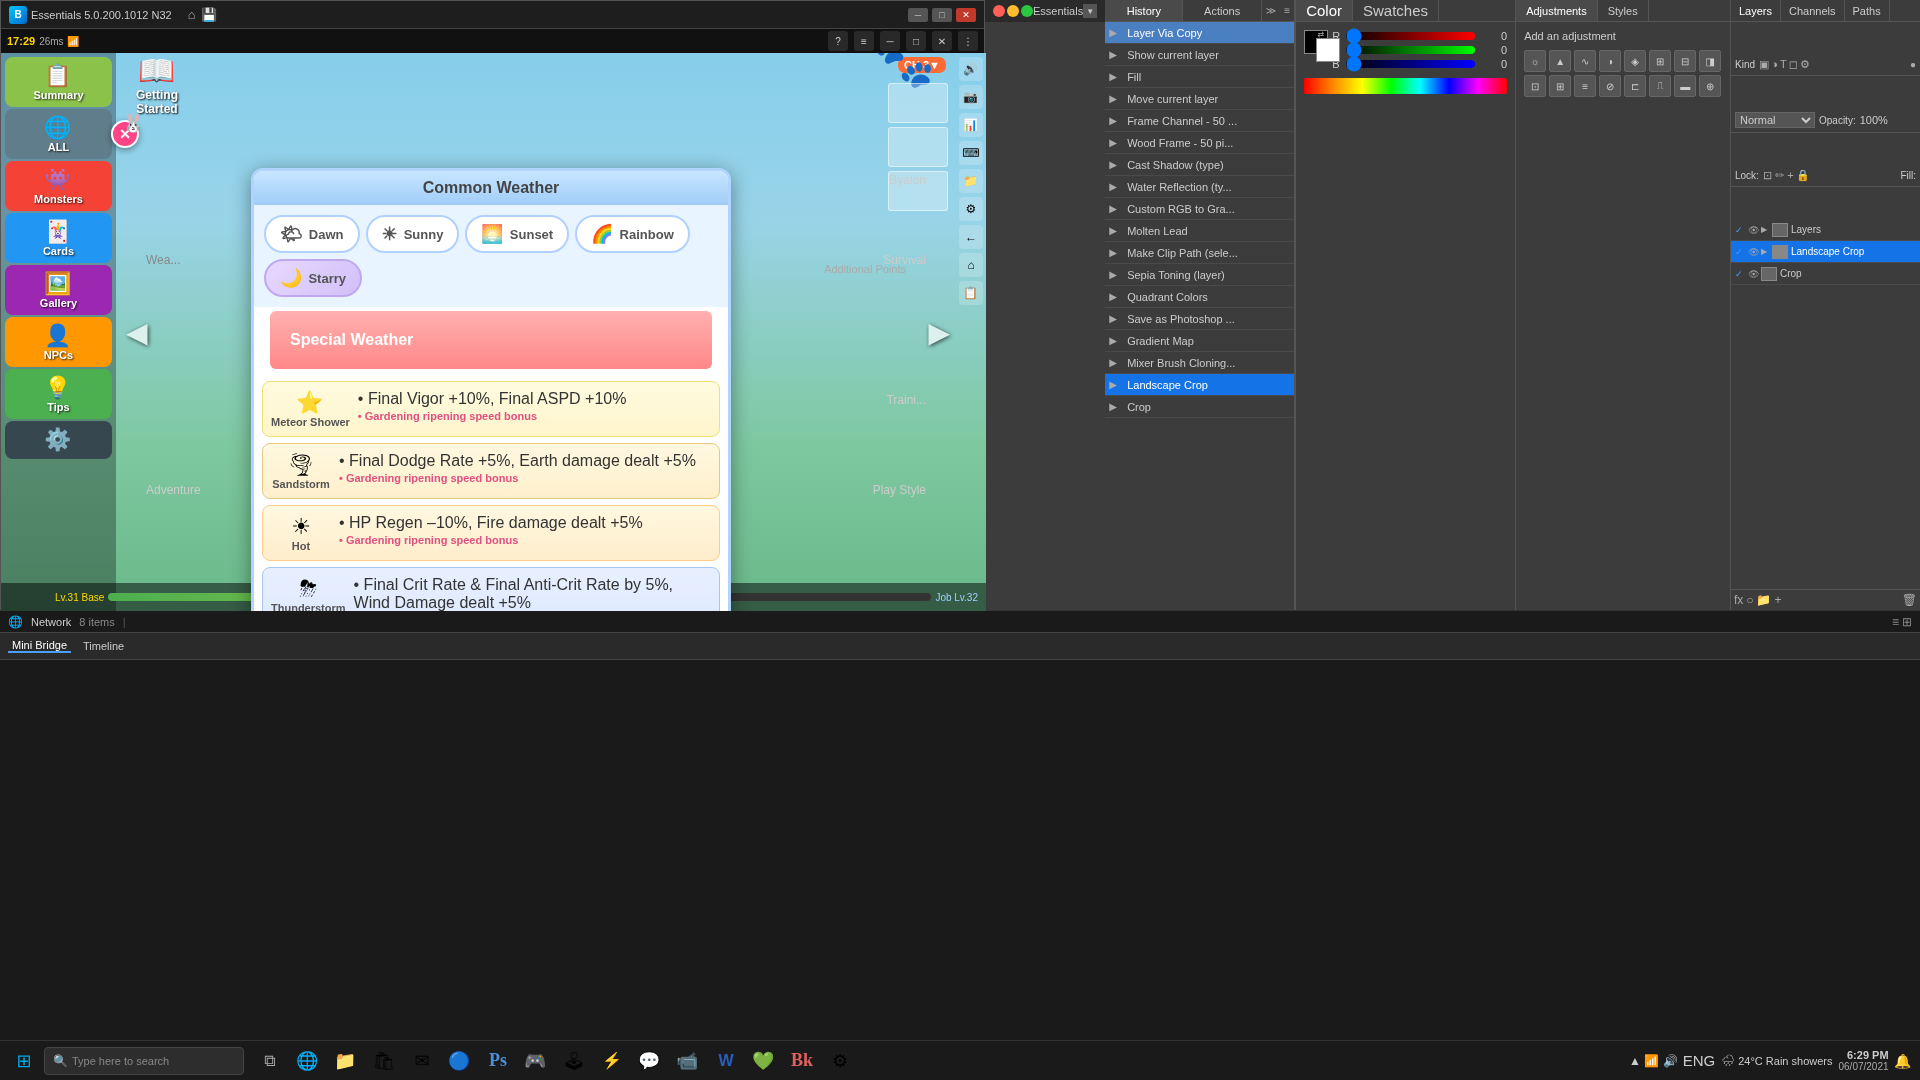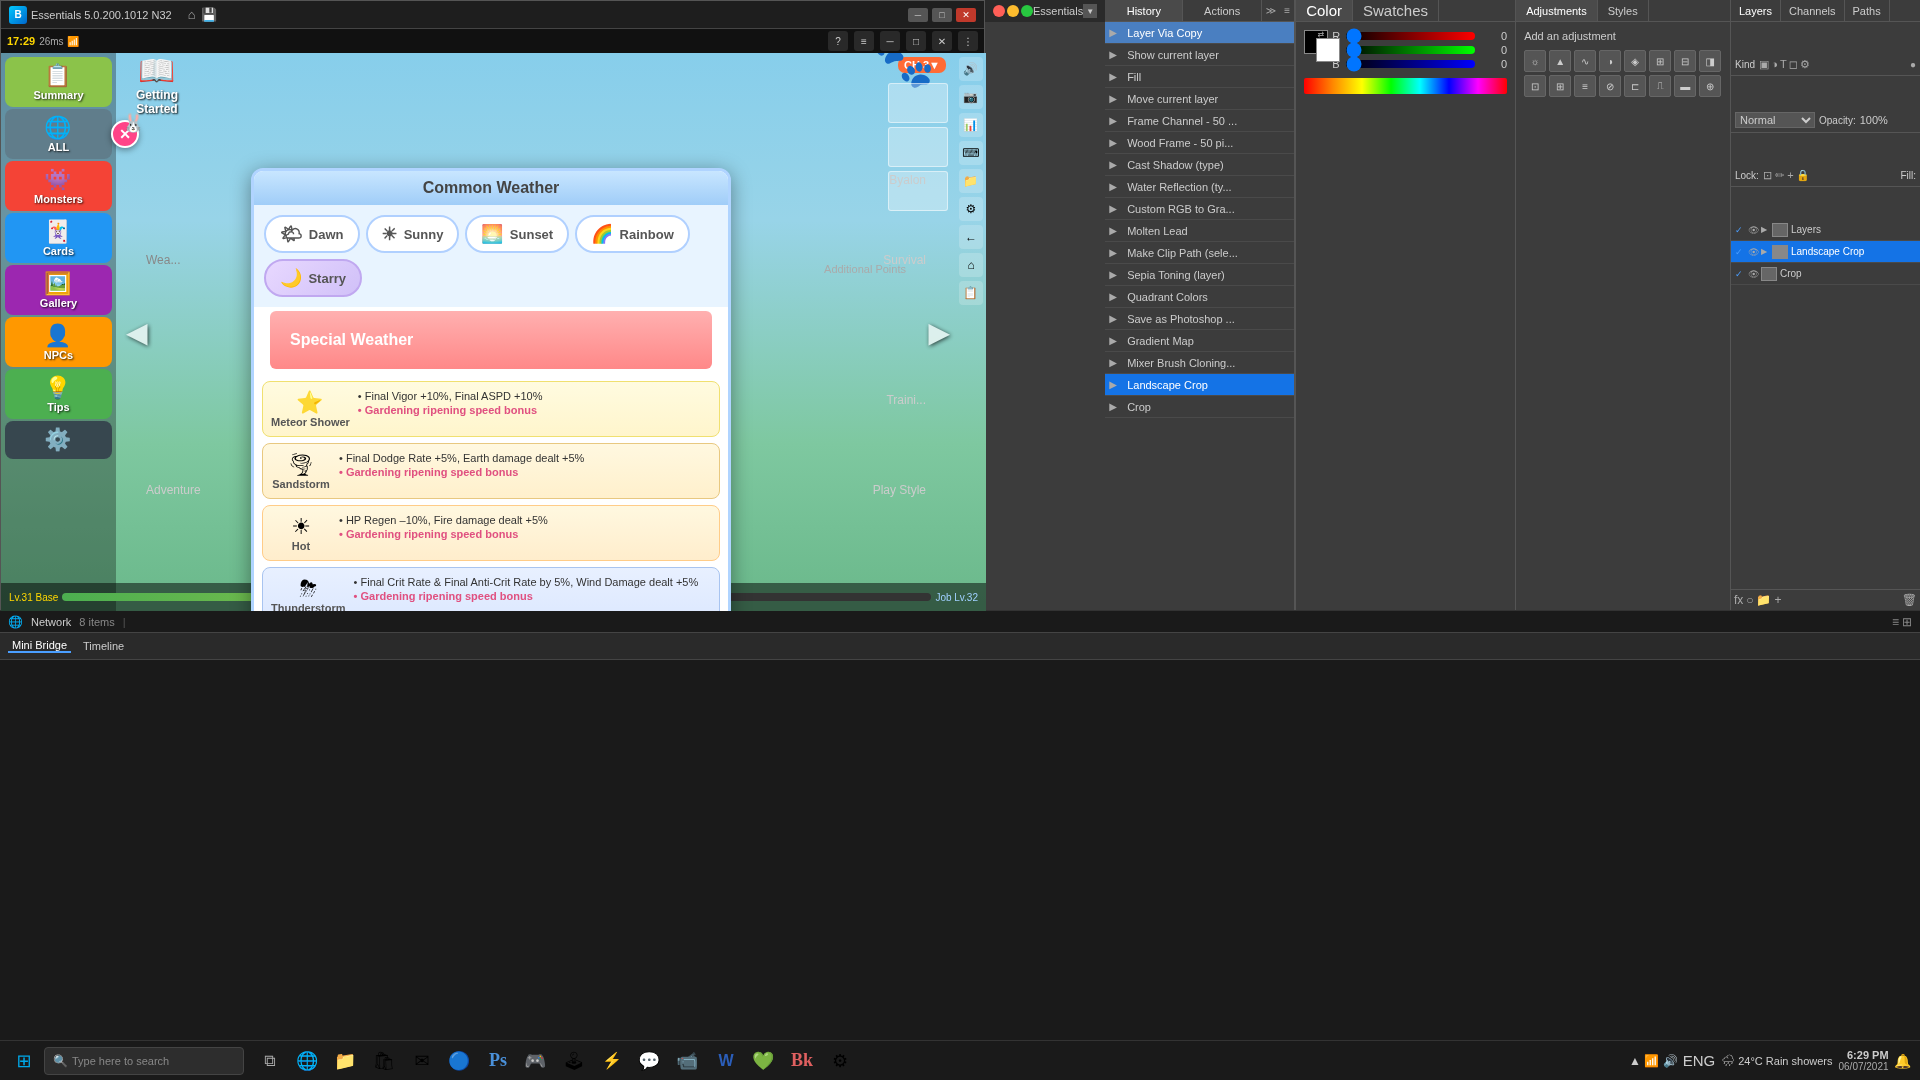--- a/index.html
+++ b/index.html
@@ -71,26 +71,26 @@
     .special-weather-item { display: flex; align-items: flex-start; gap: 8px; background: linear-gradient(180deg, #f8f0ff, #ede4ff); border: 1px solid #d0b8f0; border-radius: 8px; padding: 8px; }
     .special-weather-item.hot-item { background: linear-gradient(180deg, #fff8e0, #ffedcc); border-color: #ffcc88; }
     .special-weather-item.drizzle-item { background: linear-gradient(180deg, #e8f0ff, #d8e8ff); border-color: #a0c0f0; }
     .special-weather-item.sandstorm-item { background: linear-gradient(180deg, #fff8e0, #fff0cc); border-color: #e8c880; }
     .special-weather-item.thunder-item { background: linear-gradient(180deg, #e8f0ff, #dce8ff); border-color: #a8c4f0; }
 
     .sw-icon-wrap { min-width: 60px; display: flex; flex-direction: column; align-items: center; justify-content: center; }
     .sw-icon { font-size: 22px; }
     .sw-name { font-size: 11px; font-weight: bold; color: #555; text-align: center; }
     .sw-details { flex: 1; }
-    .sw-detail-line { font-size: 11px; color: #333; margin-bottom: 2px; }
+    .sw-detail-line { font-size: 16px; color: #333; margin-bottom: 2px; }
     .sw-bonus { font-size: 11px; color: #e05080; font-weight: bold; }
 
     
     .game-bottom { position: absolute; bottom: 0; left: 0; right: 0; height: 28px; background: rgba(0,0,0,0.5); display: flex; align-items: center; padding: 0 8px; gap: 4px; }
-    .lv-text { font-size: 10px; color: #ffd700; }
+    .lv-text { font-size: 10px; color: #ffd700; margin-left: 46px; }
     .exp-bar { flex: 1; height: 8px; background: #333; border-radius: 4px; overflow: hidden; }
     .exp-fill { height: 100%; background: linear-gradient(90deg, #4caf50, #8bc34a); width: 45%; }
     .job-lv-text { font-size: 10px; color: #a0d0ff; }
 
     
     .mascot { position: absolute; right: 50px; top: -20px; font-size: 50px; }
 
     
     .photoshop-panel { flex: 1; background: #3c3c3c; display: flex; flex-direction: row; }
 

